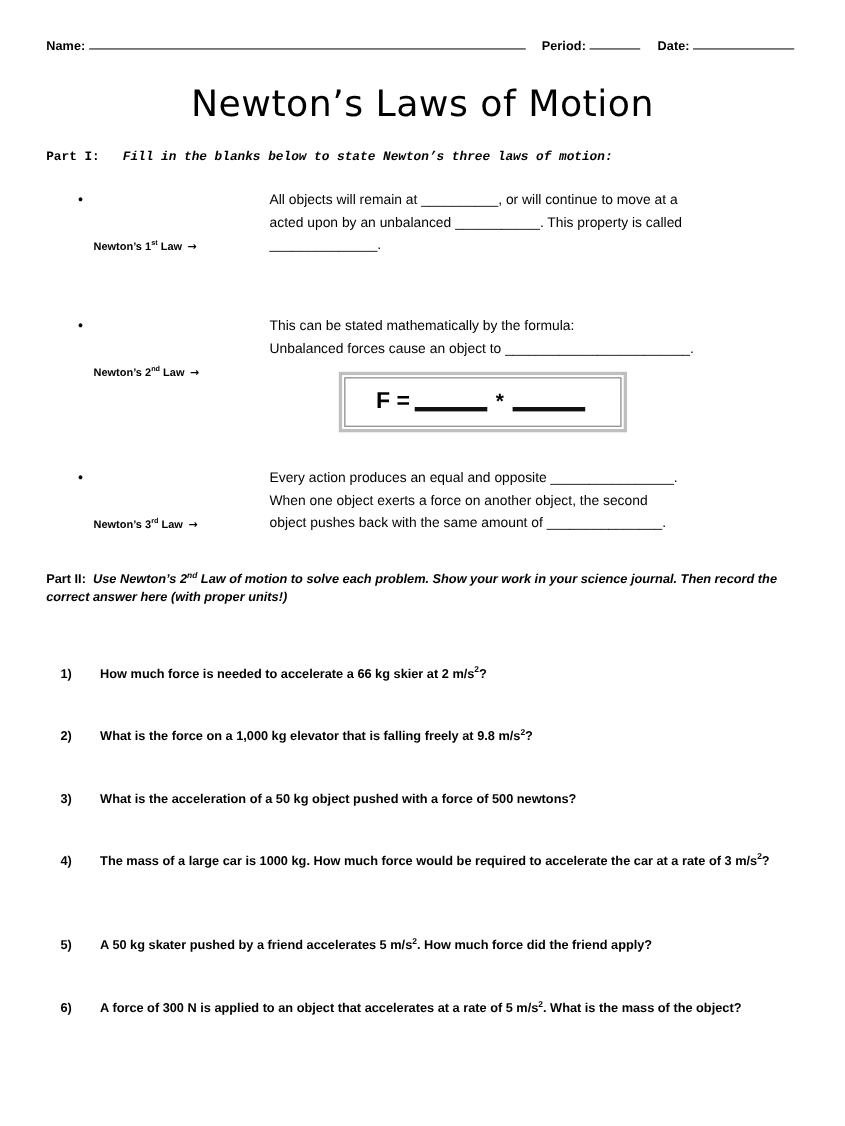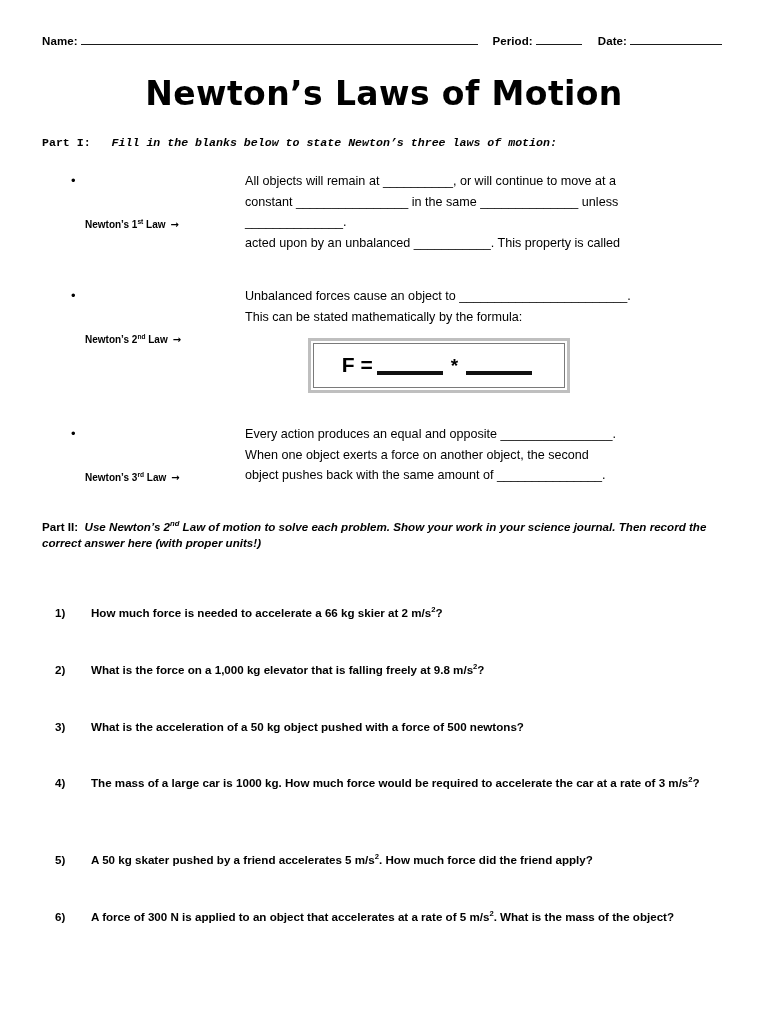--- a/index.html
+++ b/index.html
@@ -51,21 +51,21 @@
   .gap-b { width: 16px; flex: 0 0 16px; }
 
   
   .title {
     position: absolute;
     top: 76px;
     left: 0;
     width: 768px;
     text-align: center;
     font-family: "DejaVu Sans", sans-serif;
-    font-weight: bold;
+    font-weight: normal;
     font-size: 33px;
     letter-spacing: 0.4px;
     color: #000;
     line-height: 1.1;
   }
 
   
   .part {
     position: absolute;
     left: 42px;
@@ -205,34 +205,33 @@
     <span class="desc">Fill in the blanks below to state Newton’s three laws of motion:</span>
   </div>
 
   <div class="law" id="law1">
     <span class="bullet">•</span>
     <span class="law-name">
       <span>Newton’s 1</span><sup>st</sup><span> Law</span><span class="arrow">→</span>
     </span>
     <span class="law-body">
       <span class="ln">All objects will remain at __________, or will continue to move at a</span>
-      <span class="ln">constant ________________ in the same ______________ unless</span>
+      <span class="ln">acted upon by an unbalanced ___________.  This property is called</span>
       <span class="ln">______________.</span>
-      <span class="ln">acted upon by an unbalanced ___________.  This property is called</span>
     </span>
   </div>
 
   <div class="law" id="law2">
     <span class="bullet">•</span>
     <span class="law-name">
       <span>Newton’s 2</span><sup>nd</sup><span> Law</span><span class="arrow">→</span>
     </span>
     <span class="law-body">
+      <span class="ln">This can be stated mathematically by the formula:</span>
       <span class="ln">Unbalanced forces cause an object to ________________________.</span>
-      <span class="ln">This can be stated mathematically by the formula:</span>
     </span>
   </div>
 
   <div class="formula-outer">
     <div class="formula-inner">
       <div class="formula-text">
         <span>F =</span><span class="fblank"></span><span class="fstar">*</span><span class="fblank"></span>
       </div>
     </div>
   </div>

